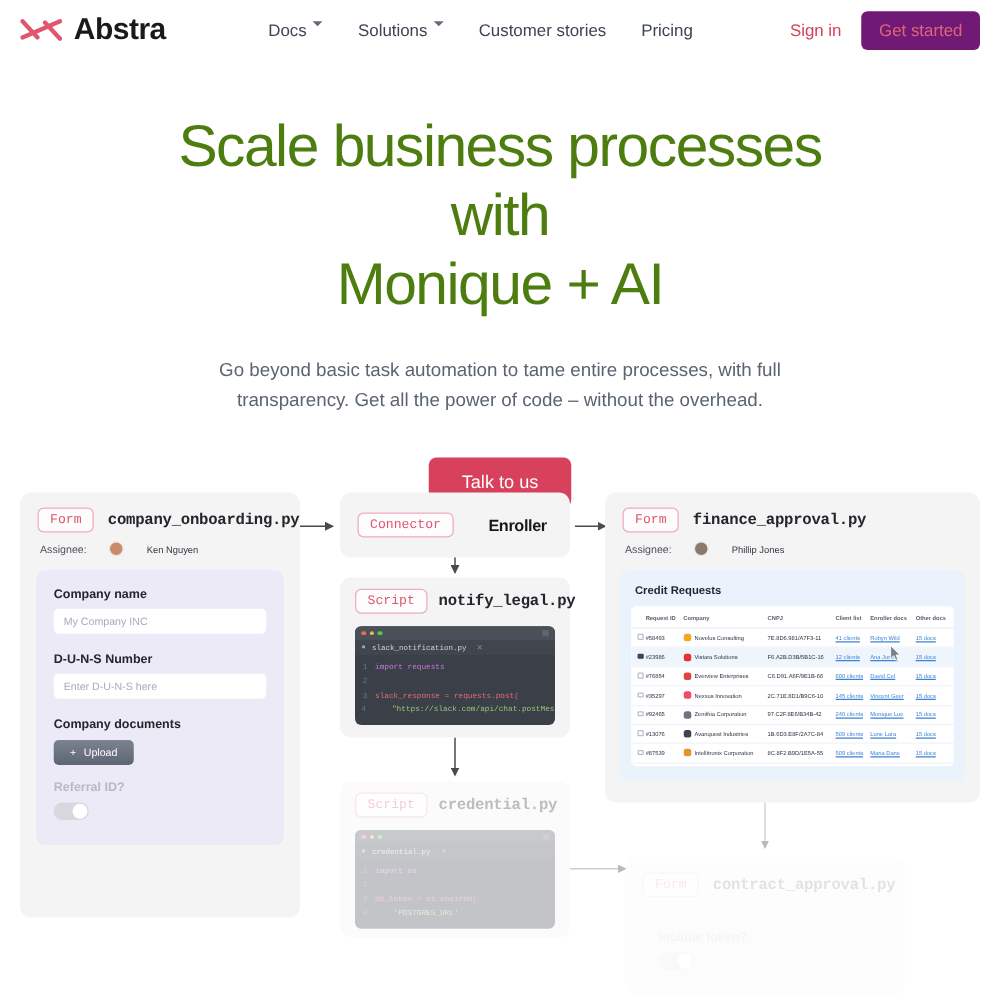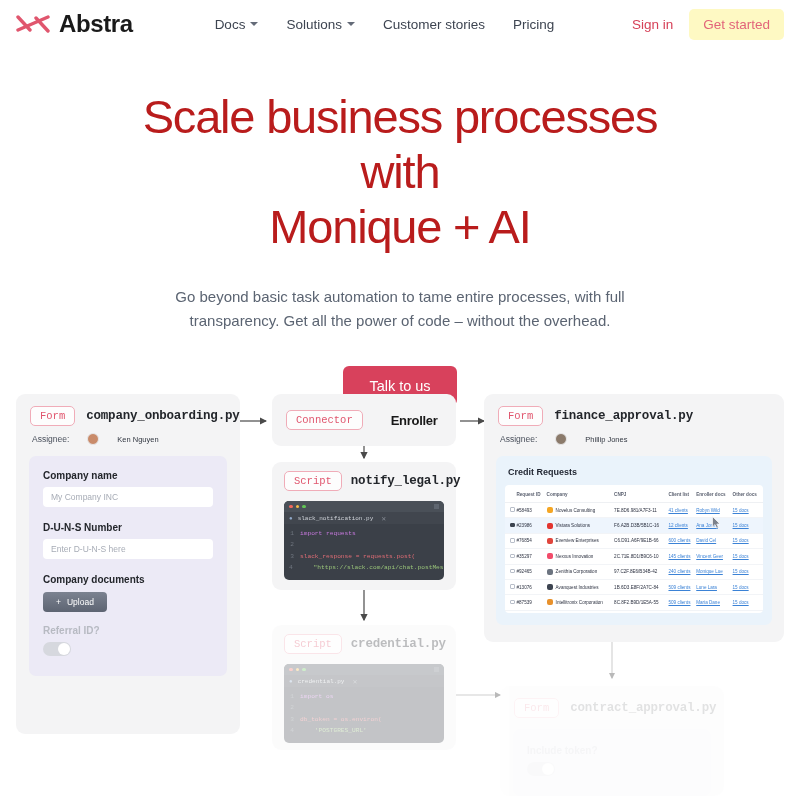--- a/index.html
+++ b/index.html
@@ -22,46 +22,46 @@
   .brand-name {
     font-size: 24px; font-weight: 700; color: #1a1a1a;
     letter-spacing: -0.4px;
   }
   .nav-links {
     display: flex; align-items: center; gap: 28px;
     margin-left: 82px;
   }
   .nav-link {
     font-size: 13.5px; color: #3d4451; white-space: nowrap;
-    display: flex; align-items: center; gap: 5px; cursor: pointer;
+    display: flex; gap: 5px; cursor: pointer;
   }
   .caret {
     width: 0; height: 0;
     border-left: 4px solid transparent;
     border-right: 4px solid transparent;
     border-top: 4.5px solid #646b78;
     display: inline-block;
   }
   .nav-right {
     margin-left: auto; display: flex; align-items: center; gap: 16px;
   }
   .signin { font-size: 13.5px; color: #d64158; cursor: pointer; }
   .getstarted {
     font-size: 13.5px; color: #e2647a;
-    background: #fef9c3;
+    background: #701a75;
     border: none; border-radius: 5px;
     padding: 8px 14px; cursor: pointer;
     font-family: "Liberation Sans", sans-serif;
   }
 
   
   .hero { text-align: center; padding-top: 42px; }
   .hero h1 {
     font-size: 47px; line-height: 1.17; font-weight: 400;
-    color: #b91c1c; letter-spacing: -1.2px;
+    color: #4d7c0f; letter-spacing: -1.2px;
     max-width: 600px; margin: 0 auto;
   }
   .hero p {
     margin: 30px auto 0;
     font-size: 15px; line-height: 1.62;
     color: #5b6472; max-width: 510px;
   }
   .cta-wrap { margin-top: 32px; }
   .cta {
     background: #d8415c; color: #ffffff;

